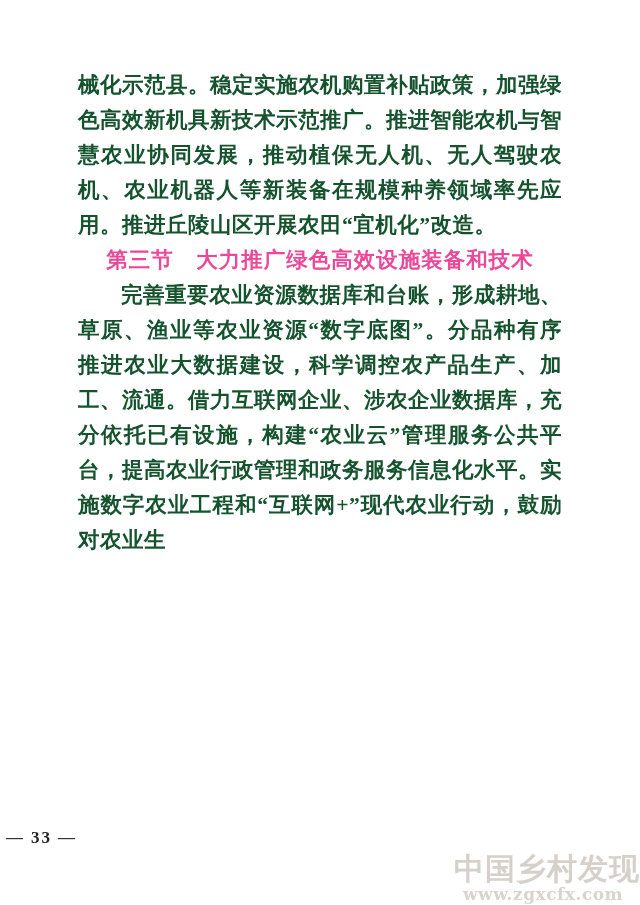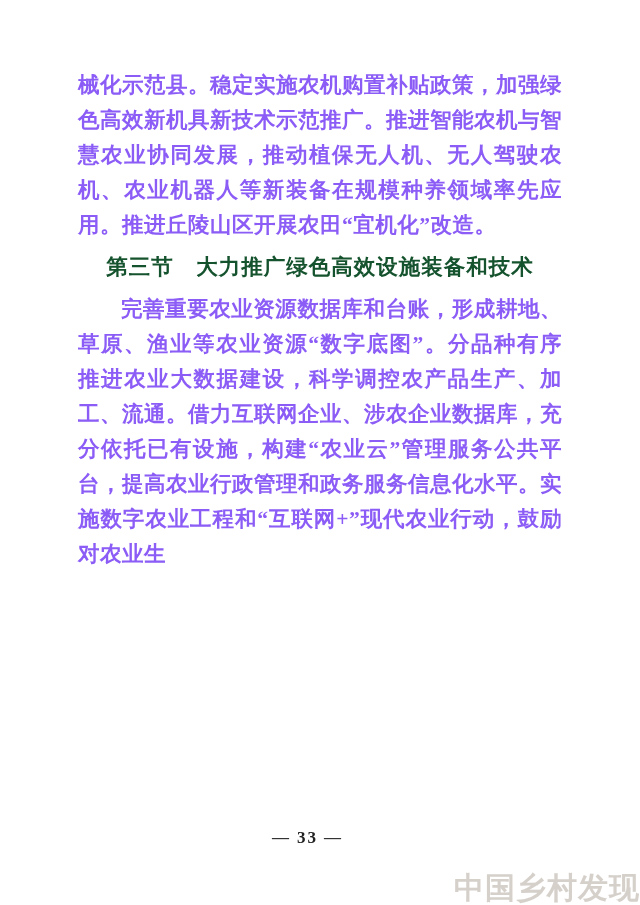--- a/index.html
+++ b/index.html
@@ -27,46 +27,46 @@
   }
 
   .para {
     font-size: 21.5px;
     line-height: 35px;
     text-align: justify;
     text-justify: inter-character;
     text-indent: 2em;
     margin: 0;
     letter-spacing: 0.5px;
-    color: #8b5cf6;
+    color: #14532d;
     font-weight: 600;
     -webkit-font-smoothing: none;
   }
   .para.cont {
     text-indent: 0;
   }
 
   .section-heading {
     font-size: 21.5px;
     line-height: 35px;
     text-align: center;
     font-weight: 800;
-    margin: 7px;
+    margin: 0;
     letter-spacing: 1px;
-    color: #14532d;
+    color: #ec4899;
     white-space: pre;
   }
 
   
   .page-number {
     position: absolute;
     left: 0;
     right: 1px;
     top: 828px;
-    text-align: center;
+    text-align: left;
     padding-right: 24px;
     font-size: 17px;
     letter-spacing: 2px;
     color: #222;
     font-weight: 600;
   }
   .page-number .dash {
     display: inline-block;
     padding: 0 6px;
     color: #333;
@@ -126,17 +126,18 @@
     <p class="para">完善重要农业资源数据库和台账，形成耕地、草原、渔业等农业资源“数字底图”。分品种有序推进农业大数据建设，科学调控农产品生产、加工、流通。借力互联网企业、涉农企业数据库，充分依托已有设施，构建“农业云”管理服务公共平台，提高农业行政管理和政务服务信息化水平。实施数字农业工程和“互联网+”现代农业行动，鼓励对农业生</p>
 
   </div>
 
   <div class="page-number">
     <span class="dash">—</span><span>33</span><span class="dash">—</span>
   </div>
 
   <div class="watermark">
     <div class="wm-cn">中国乡村发现网</div>
+    <div class="wm-url">www.zgxcfx.com</div>
   </div>
 
   <div class="scan-edge"></div>
 
 </div>
 
 </body></html>

